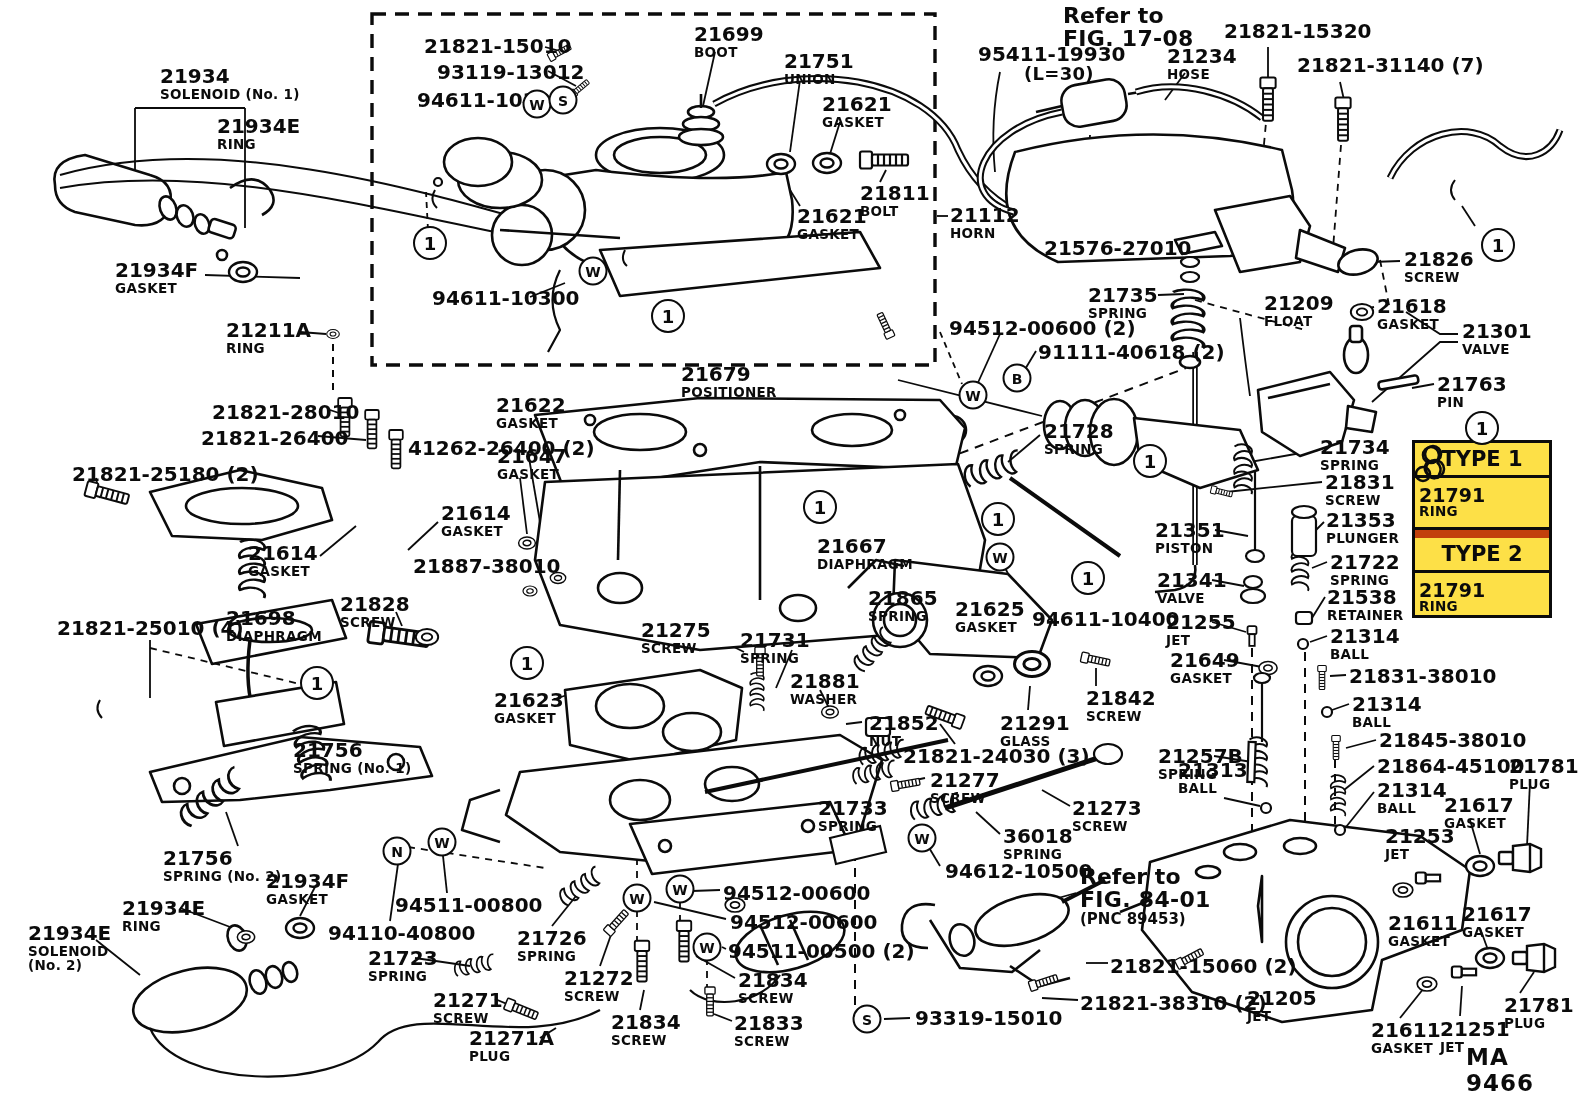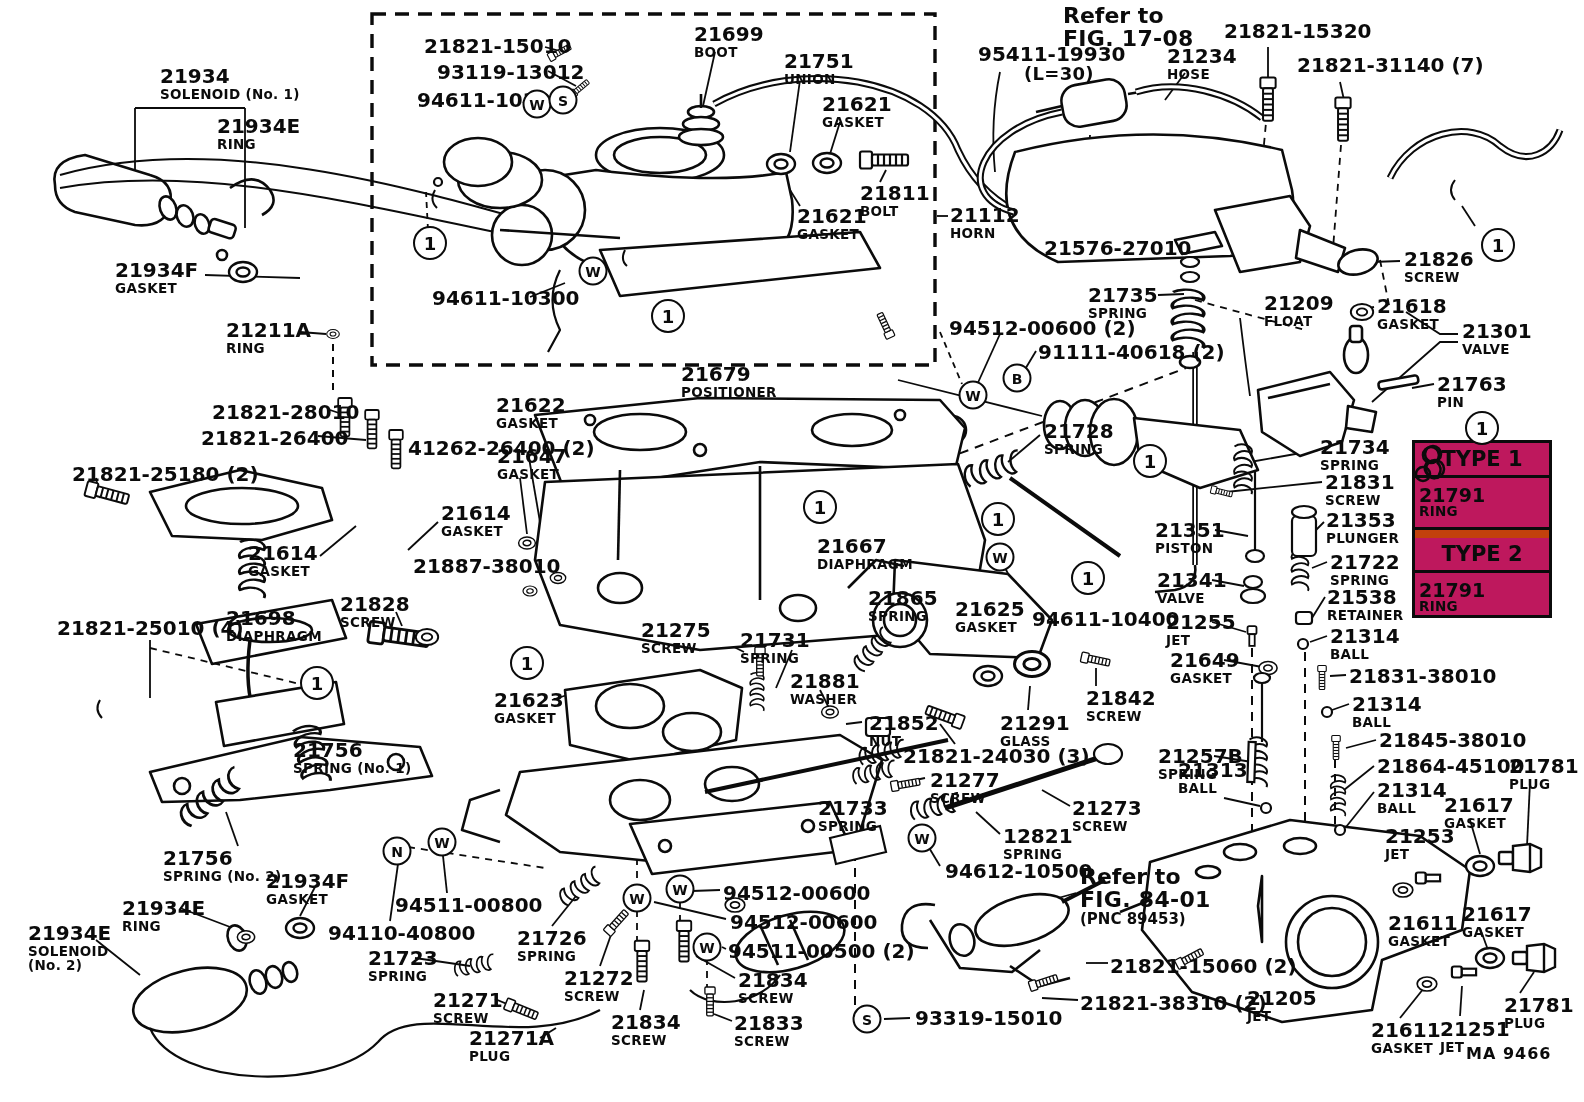--- a/index.html
+++ b/index.html
@@ -10,27 +10,27 @@
   .pnum{font-weight:bold;font-size:20px;letter-spacing:0;}
   .pdesc{font-weight:bold;font-size:13.5px;letter-spacing:.3px;}
   .psub{font-weight:bold;font-size:15px;}
   .refer .pnum,.refer .pdesc{font-size:22px;}
   .eq .pdesc{font-size:18px;margin-left:46px;}
   .marker{position:absolute;transform:translate(-50%,-50%);border:2.6px solid #0b0b0b;
           border-radius:50%;background:#fff;display:flex;align-items:center;justify-content:center;
           font-weight:bold;z-index:5;}
   .m1{width:30px;height:30px;font-size:18px;}
   .ms{width:25px;height:25px;font-size:14px;}
-  #type-box{position:absolute;left:1412px;top:440px;width:134px;height:172px;border:3px solid #0b0b0b;background:#be185d;}
+  #type-box{position:absolute;left:1412px;top:440px;width:134px;height:172px;border:3px solid #0b0b0b;background:#fde047;}
   .tb-head{border-bottom:3px solid #0b0b0b;text-align:center;font-weight:bold;font-size:21px;padding:4px 0;}
   .tb-row{display:flex;align-items:center;gap:4px;padding:3px 4px;border-bottom:3px solid #0b0b0b;height:43px;}
   .tb-row:last-child{border-bottom:none;}
   .tb-part{line-height:1;}
   .tb-part .pnum{font-size:19px;}
-  #footer-code{position:absolute;left:1466px;top:1044px;font-weight:bold;font-size:16px;letter-spacing:1px;}
+  #footer-code{position:absolute;left:1466px;top:1044px;font-weight:bold;font-size:23px;letter-spacing:1px;}
 </style>
 </head>
 <body>
 
 <div id="stage">
 
 <svg width="1584" height="1102" viewBox="0 0 1584 1102">
   <defs>
     <g id="coil" fill="none" stroke="#0b0b0b" stroke-width="2.4">
       <path d="M-30,10 A8,12 0 0 1 -22,-10 A8,12 0 0 0 -14,10 A8,12 0 0 1 -6,-10 A8,12 0 0 0 2,10 A8,12 0 0 1 10,-10 A8,12 0 0 0 18,10 A8,12 0 0 1 26,-10"></path>
@@ -547,21 +547,21 @@
       <div class="plabel" style="left: 868px; top: 588px;"><div class="pnum">21865</div><div class="pdesc">SPRING</div></div>
       <div class="plabel" style="left: 955px; top: 599px;"><div class="pnum">21625</div><div class="pdesc">GASKET</div></div>
       <div class="plabel" style="left: 1032px; top: 609px;"><div class="pnum">94611-10400</div></div>
       <div class="plabel" style="left: 790px; top: 671px;"><div class="pnum">21881</div><div class="pdesc">WASHER</div></div>
       <div class="plabel" style="left: 869px; top: 713px;"><div class="pnum">21852</div><div class="pdesc">NUT</div></div>
       <div class="plabel" style="left: 903px; top: 746px;"><div class="pnum">21821-24030 (3)</div></div>
       <div class="plabel" style="left: 1000px; top: 713px;"><div class="pnum">21291</div><div class="pdesc">GLASS</div></div>
       <div class="plabel" style="left: 1086px; top: 688px;"><div class="pnum">21842</div><div class="pdesc">SCREW</div></div>
       <div class="plabel" style="left: 930px; top: 770px;"><div class="pnum">21277</div><div class="pdesc">SCREW</div></div>
       <div class="plabel" style="left: 818px; top: 798px;"><div class="pnum">21733</div><div class="pdesc">SPRING</div></div>
-      <div class="plabel" style="left: 1003px; top: 826px;"><div class="pnum">12821</div><div class="pdesc">SPRING</div></div>
+      <div class="plabel" style="left: 1003px; top: 826px;"><div class="pnum">36018</div><div class="pdesc">SPRING</div></div>
       <div class="plabel" style="left: 1072px; top: 798px;"><div class="pnum">21273</div><div class="pdesc">SCREW</div></div>
       <div class="plabel" style="left: 945px; top: 861px;"><div class="pnum">94612-10500</div></div>
       <div class="plabel" style="left: 395px; top: 895px;"><div class="pnum">94511-00800</div></div>
       <div class="plabel" style="left: 328px; top: 923px;"><div class="pnum">94110-40800</div></div>
       <div class="plabel" style="left: 517px; top: 928px;"><div class="pnum">21726</div><div class="pdesc">SPRING</div></div>
       <div class="plabel" style="left: 723px; top: 883px;"><div class="pnum">94512-00600</div></div>
       <div class="plabel" style="left: 730px; top: 912px;"><div class="pnum">94512-00600</div></div>
       <div class="plabel" style="left: 728px; top: 941px;"><div class="pnum">94511-00500 (2)</div></div>
       <div class="plabel" style="left: 368px; top: 948px;"><div class="pnum">21723</div><div class="pdesc">SPRING</div></div>
       <div class="plabel" style="left: 564px; top: 968px;"><div class="pnum">21272</div><div class="pdesc">SCREW</div></div>

